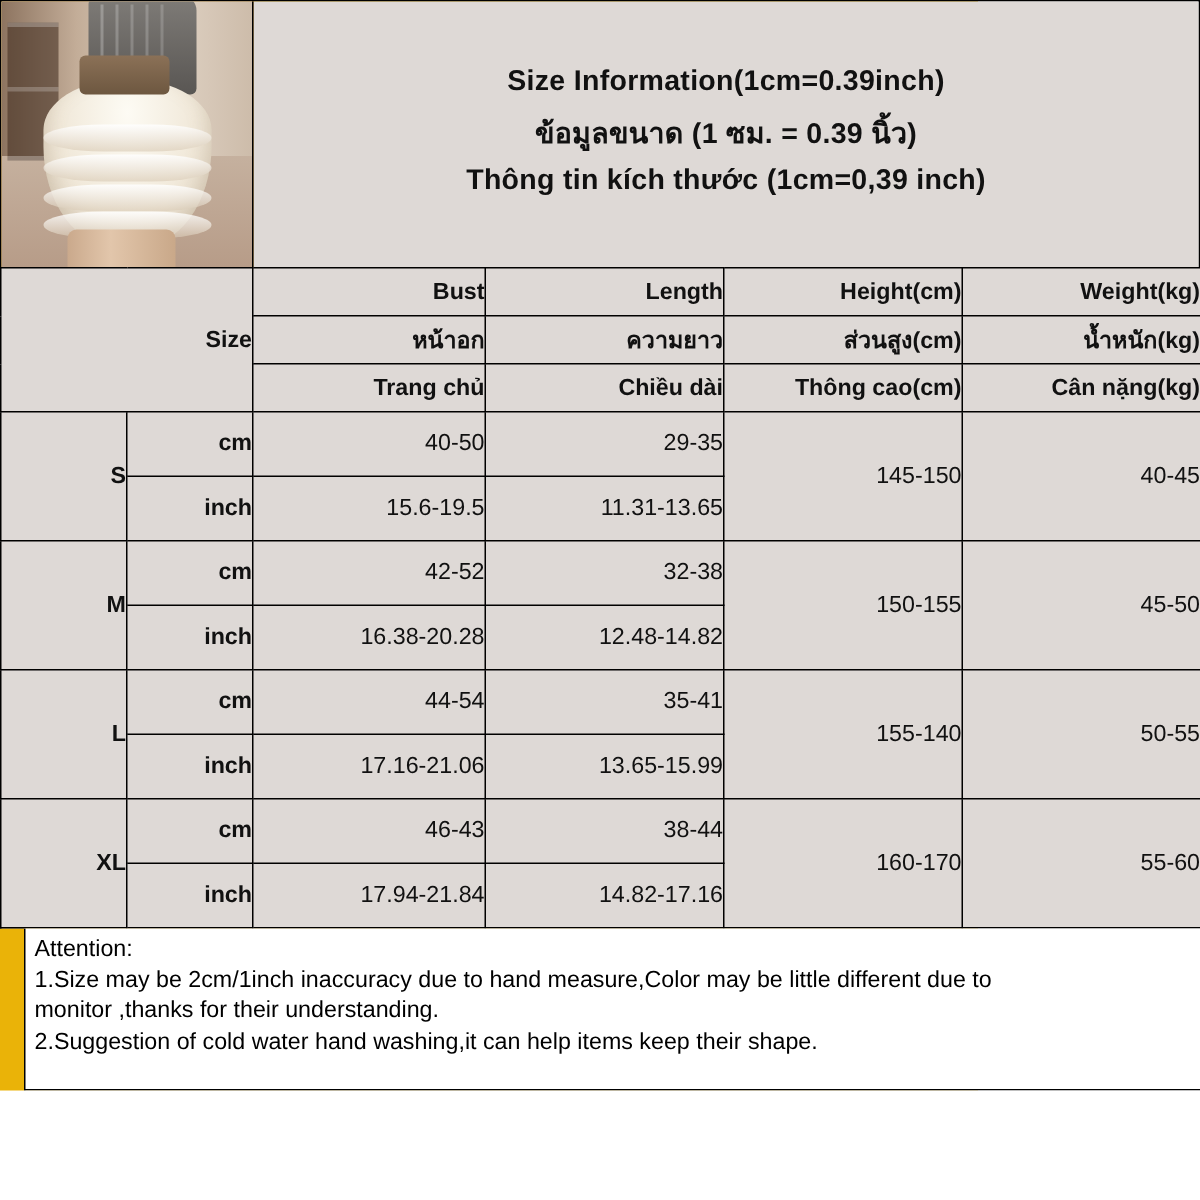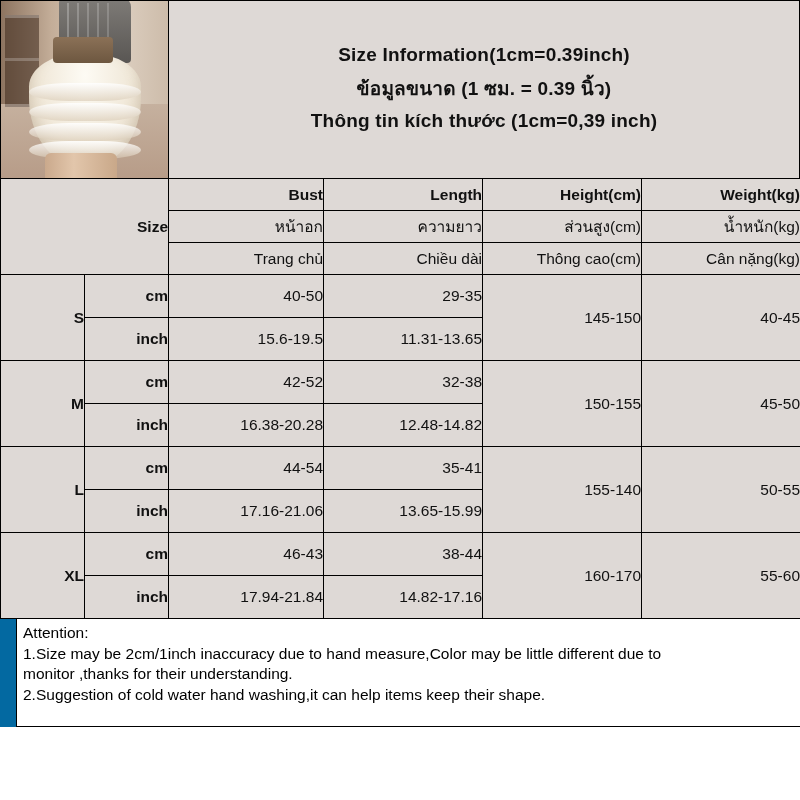--- a/index.html
+++ b/index.html
@@ -10,21 +10,21 @@
   body {
     width: 800px;
     height: 800px;
     font-family: "Liberation Sans", sans-serif;
     overflow: hidden;
   }
   .sheet {
     position: relative;
     width: 652px;
     height: 800px;
-    background: #0369a1;
+    background: #eab308;
     box-sizing: border-box;
   }
   
   .top-block {
     display: flex;
     width: 800px;
     height: 178px;
     border-top: 1px solid #000;
     border-left: 1px solid #000;
     border-right: 1px solid #000;
@@ -149,21 +149,21 @@
   .col-weight { width: 159px; }
 
   .hdr-size {
     font-weight: bold;
     font-size: 19px;
   }
   .hdr-row td {
     font-weight: bold;
     height: 31px;
   }
-  .hdr-row.thai td, .hdr-row.viet td { font-weight: normal; margin-top: 27px; }
+  .hdr-row.thai td, .hdr-row.viet td { font-weight: bold; margin-top: 27px; }
   .unit-cell {
     font-weight: bold;
     height: 42px;
     margin-left: 39px;
   }
   .size-cell {
     font-weight: bold;
     font-size: 19px;
   }
   .val-cell { height: 42px; }

